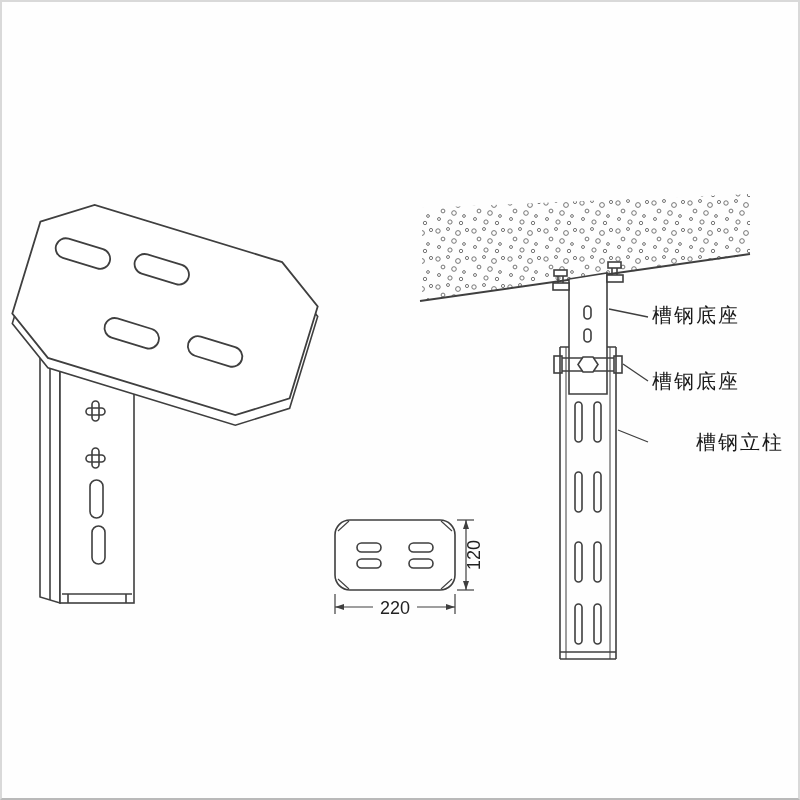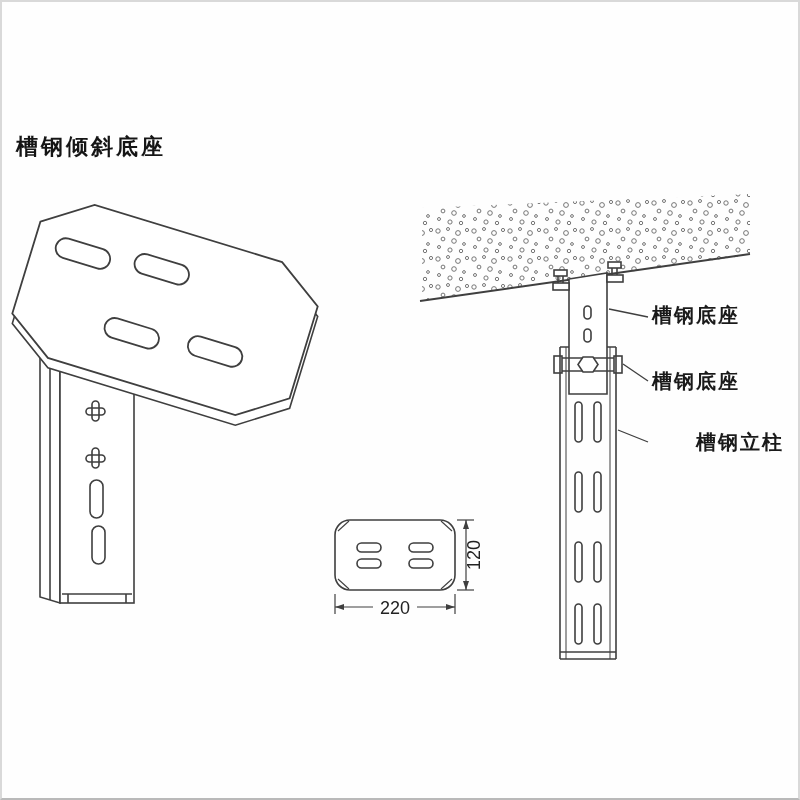--- a/index.html
+++ b/index.html
@@ -9,21 +9,21 @@
     border:2px solid #d9d9d9; border-bottom-color:#b9b9b9;
     overflow:hidden;
     font-family:"Liberation Sans", sans-serif;
   }
   .drawing { position:absolute; left:0; top:0; }
   .title {
     position:absolute; left:14px; top:130px;
     font-size:22px; font-weight:bold; letter-spacing:3px; color:#151515;
   }
   .callout {
-    position:absolute; font-size:20px; font-weight:bold;
+    position:absolute; font-size:20px; font-weight:normal;
     letter-spacing:2px; color:#1a1a1a; white-space:nowrap;
   }
   #callout-base   { left:650px; top:300px; }
   #callout-bolt   { left:650px; top:366px; }
   #callout-column { left:650px; top:427px;margin-left:44px; }
   .dim-text { font-size:18px; fill:#222; font-family:"Liberation Sans", sans-serif; }
 </style>
 </head>
 <body>
 
@@ -159,18 +159,17 @@
         <line x1="455" y1="518" x2="472" y2="518"></line>
         <line x1="455" y1="588" x2="472" y2="588"></line>
         <line x1="464" y1="518" x2="464" y2="588"></line>
         <polygon points="464,518 461,527 467,527" fill="#3f3f3f" stroke="none"></polygon>
         <polygon points="464,588 461,579 467,579" fill="#3f3f3f" stroke="none"></polygon>
         <text class="dim-text" text-anchor="middle" x="478" y="553" transform="rotate(-90 478 553)" stroke="none" fill="#222">120</text>
       </g>
     </g>
   </svg>
 
-  <div class="title">槽钢倾斜底座</div>
   <div class="callout" id="callout-base">槽钢底座</div>
   <div class="callout" id="callout-bolt">槽钢底座</div>
   <div class="callout" id="callout-column">槽钢立柱</div>
 
 </div>
 
 </body></html>

